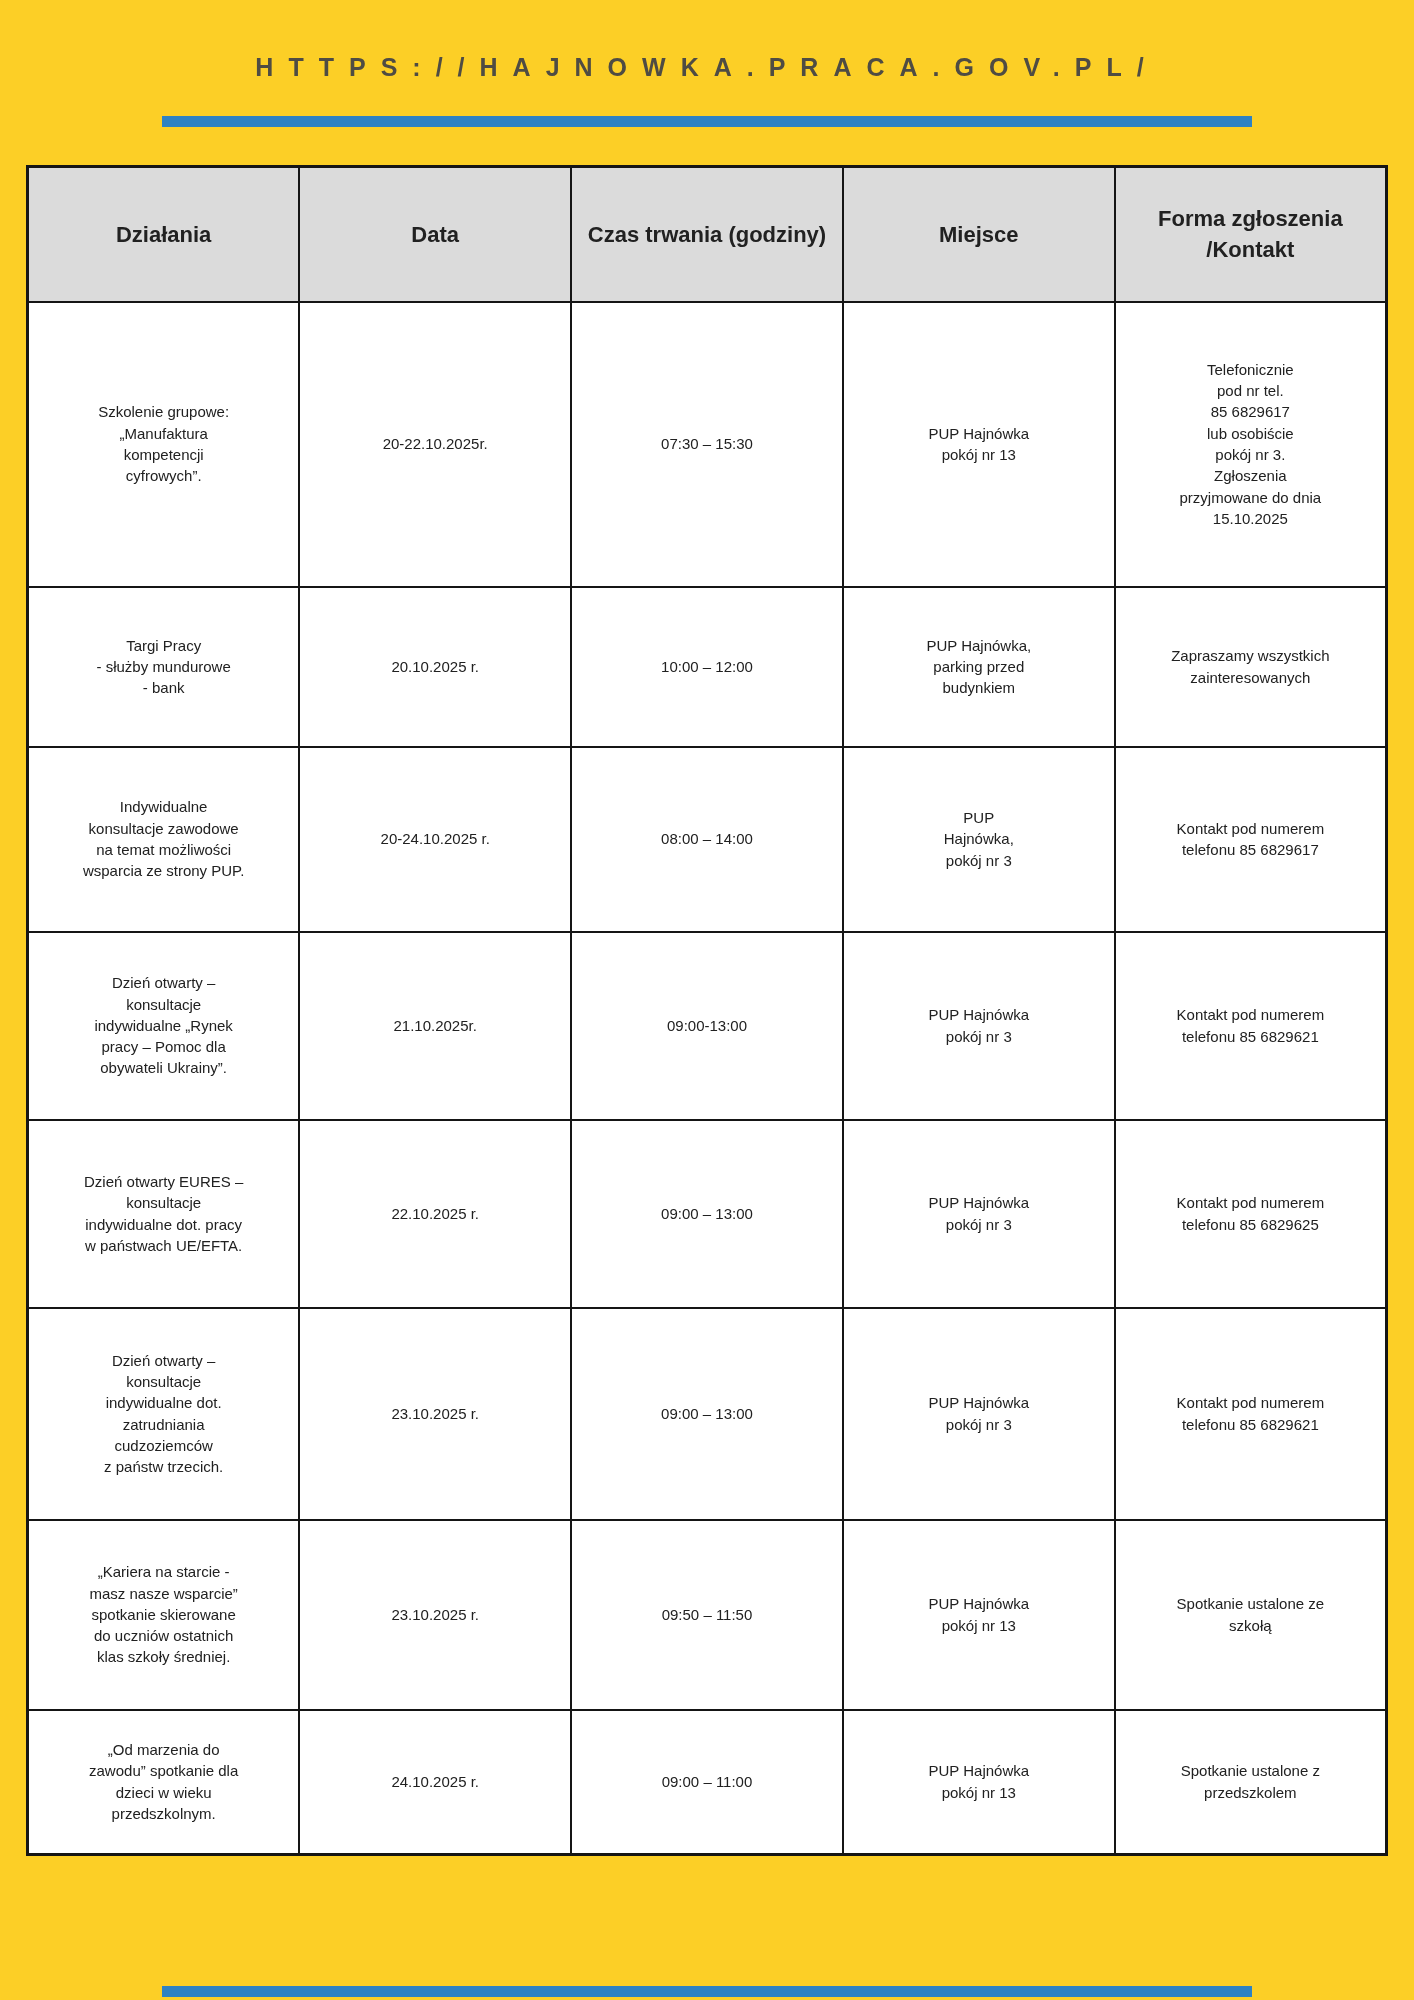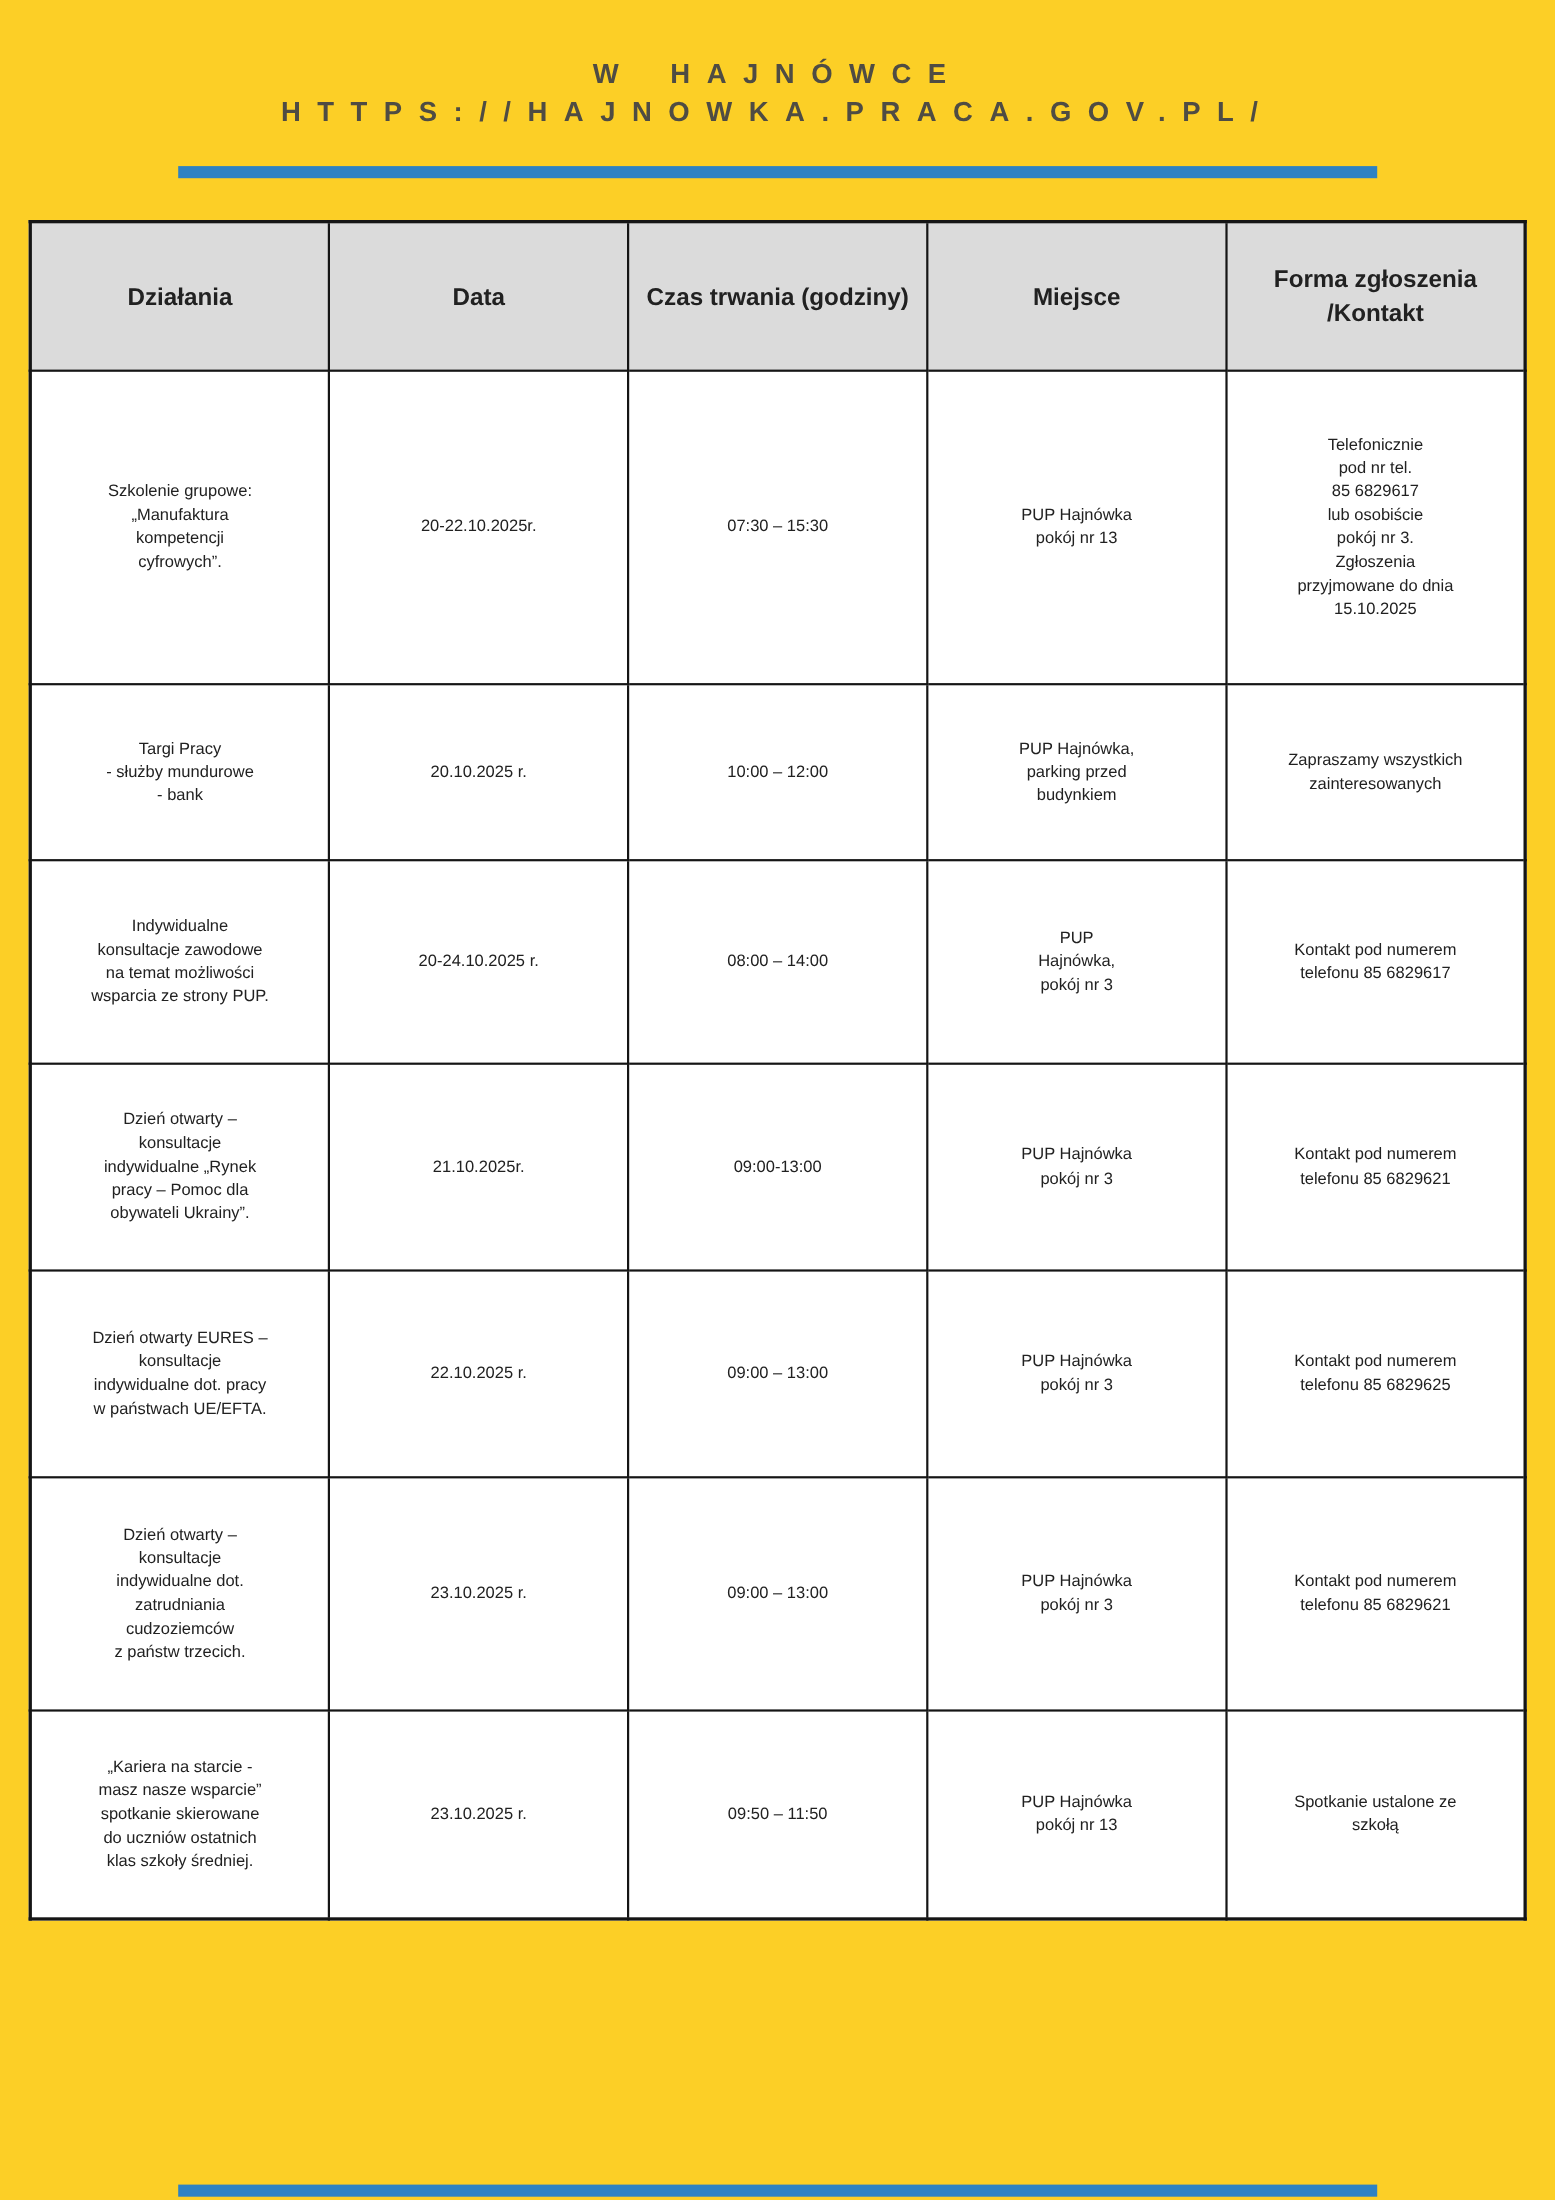--- a/index.html
+++ b/index.html
@@ -74,21 +74,20 @@
     padding-left:14px;
     padding-right:12px;
   }
 </style>
 </head>
 <body>
 
 <div class="page">
 
   <div class="hdr">
-    <div class="hdr-line">W HAJNÓWCE</div>
     <div class="hdr-line">HTTPS://HAJNOWKA.PRACA.GOV.PL/</div>
   </div>
 
   <div class="accent-bar top"></div>
 
   <table class="events">
     <colgroup>
       <col>
         <col>
         <col>
@@ -194,18 +193,30 @@
 spotkanie skierowane
 do uczniów ostatnich
 klas szkoły średniej.</td>
           <td>23.10.2025 r.</td>
           <td>09:50 – 11:50</td>
           <td>PUP Hajnówka
 pokój nr 13</td>
           <td>Spotkanie ustalone ze
 szkołą</td>
         </tr>
+        <tr style="height: 145px;">
+          <td class="c-dzialania">„Od marzenia do
+zawodu” spotkanie dla
+dzieci w wieku
+przedszkolnym.</td>
+          <td>24.10.2025 r.</td>
+          <td>09:00 – 11:00</td>
+          <td>PUP Hajnówka
+pokój nr 13</td>
+          <td>Spotkanie ustalone z
+przedszkolem</td>
+        </tr>
       </tbody>
   </table>
 
   <div class="accent-bar bottom"></div>
 
 </div>
 
 </body></html>

